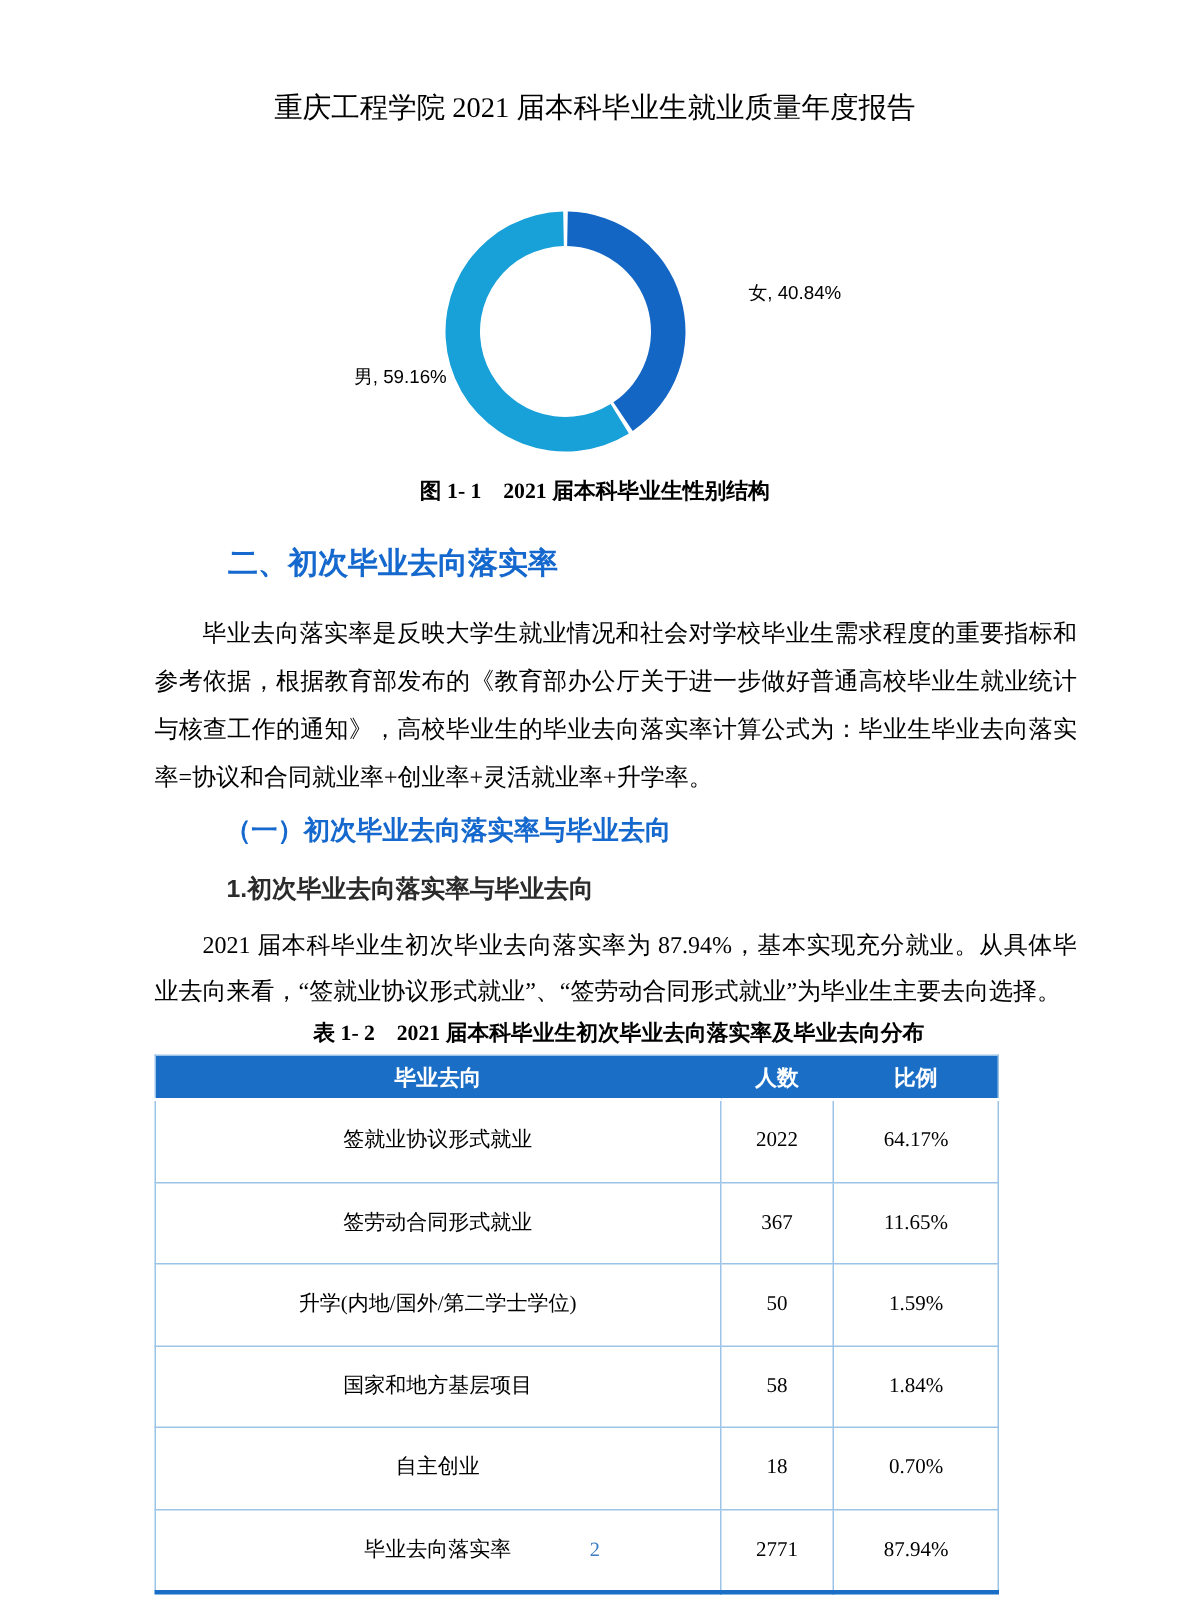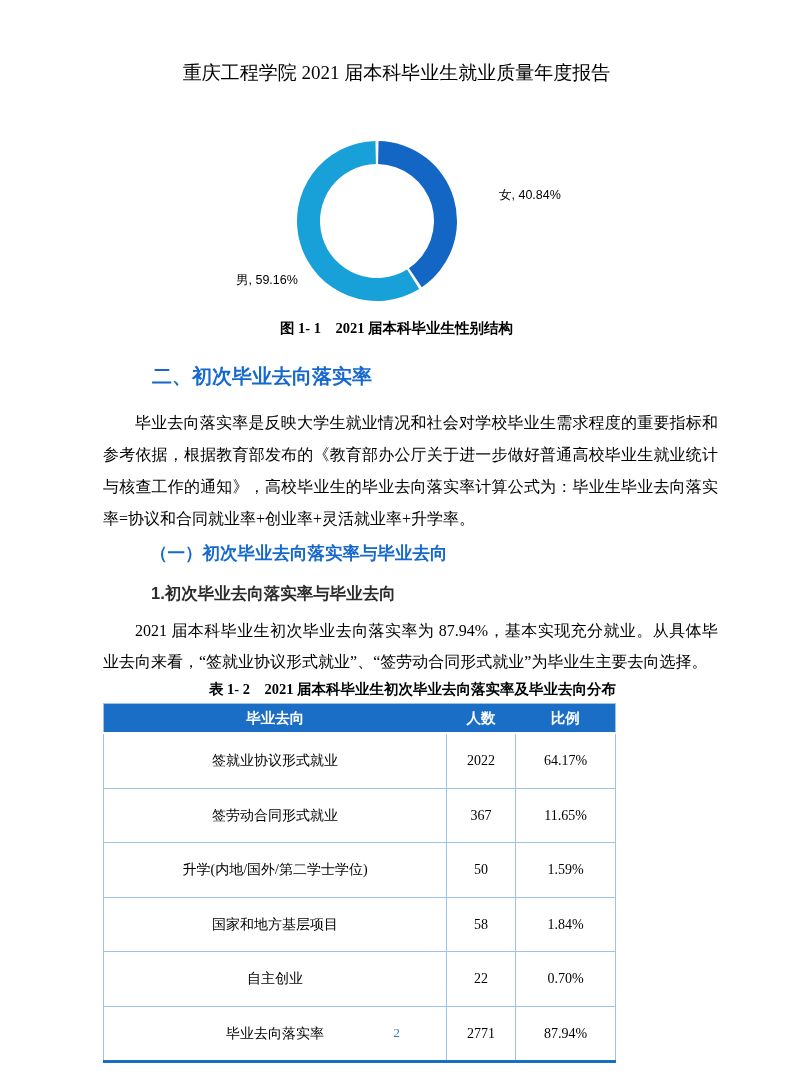--- a/index.html
+++ b/index.html
@@ -13,21 +13,21 @@
   }
   .chart-area{
     position:relative;width:738px;height:162px;margin-top:57px;
   }
   .chart-area svg{position:absolute;left:296px;top:0;}
   .donut-label{
     position:absolute;font-family:"Liberation Sans","DejaVu Sans",sans-serif;
     font-size:12.5px;font-weight:500;color:#000;white-space:nowrap;
   }
   .label-female{left:499px;top:47px;}
-  .label-male{left:236px;top:132px;}
+  .label-male{left:236px;top:103px;}
   .chart-caption{
     margin-top:17px;text-align:center;font-weight:bold;font-size:14.5px;line-height:19px;
   }
   .sec-heading{
     margin:25px 0 0 152px;font-family:"Liberation Sans","DejaVu Sans",sans-serif;
     font-size:20px;line-height:26px;font-weight:bold;color:#1568cd;
   }
   .para{
     margin:18px 75px 0 103px;font-size:16px;line-height:32px;
     text-align:justify;text-indent:2em;
@@ -38,21 +38,21 @@
     font-size:17.5px;line-height:23px;font-weight:bold;color:#1568cd;
   }
   .point-heading{
     margin:17px 0 0 151px;font-family:"Liberation Sans","DejaVu Sans",sans-serif;
     font-size:16.5px;line-height:22px;font-weight:bold;color:#2b2b2b;
   }
   .table-caption{
     margin-top:2px;text-align:center;font-weight:bold;font-size:14.5px;line-height:20px;margin-left:32px;
   }
   table.dist-table{
-    border-collapse:collapse;width:513px;margin:4px 0 0 103px;
+    border-collapse:collapse;width:563px;margin:4px 0 0 103px;
     border:1px solid #9cc3e8;border-bottom:3px solid #1b6ec6;
     font-size:14px;
   }
   table.dist-table col.c1{width:67%;}
   table.dist-table col.c2{width:13.5%;}
   table.dist-table col.c3{width:19.5%;}
   table.dist-table th{
     background:#1b6ec6;color:#fff;font-weight:bold;font-size:14.5px;
     height:26px;border:none;border-bottom:2px solid #ffffff;
   }
@@ -123,21 +123,21 @@
         <td>50</td>
         <td>1.59%</td>
       </tr>
       <tr>
         <td>国家和地方基层项目</td>
         <td>58</td>
         <td>1.84%</td>
       </tr>
       <tr>
         <td>自主创业</td>
-        <td>22</td>
+        <td>18</td>
         <td>0.70%</td>
       </tr>
       <tr>
         <td>毕业去向落实率</td>
         <td>2771</td>
         <td>87.94%</td>
       </tr>
     </tbody>
 </table>
 

